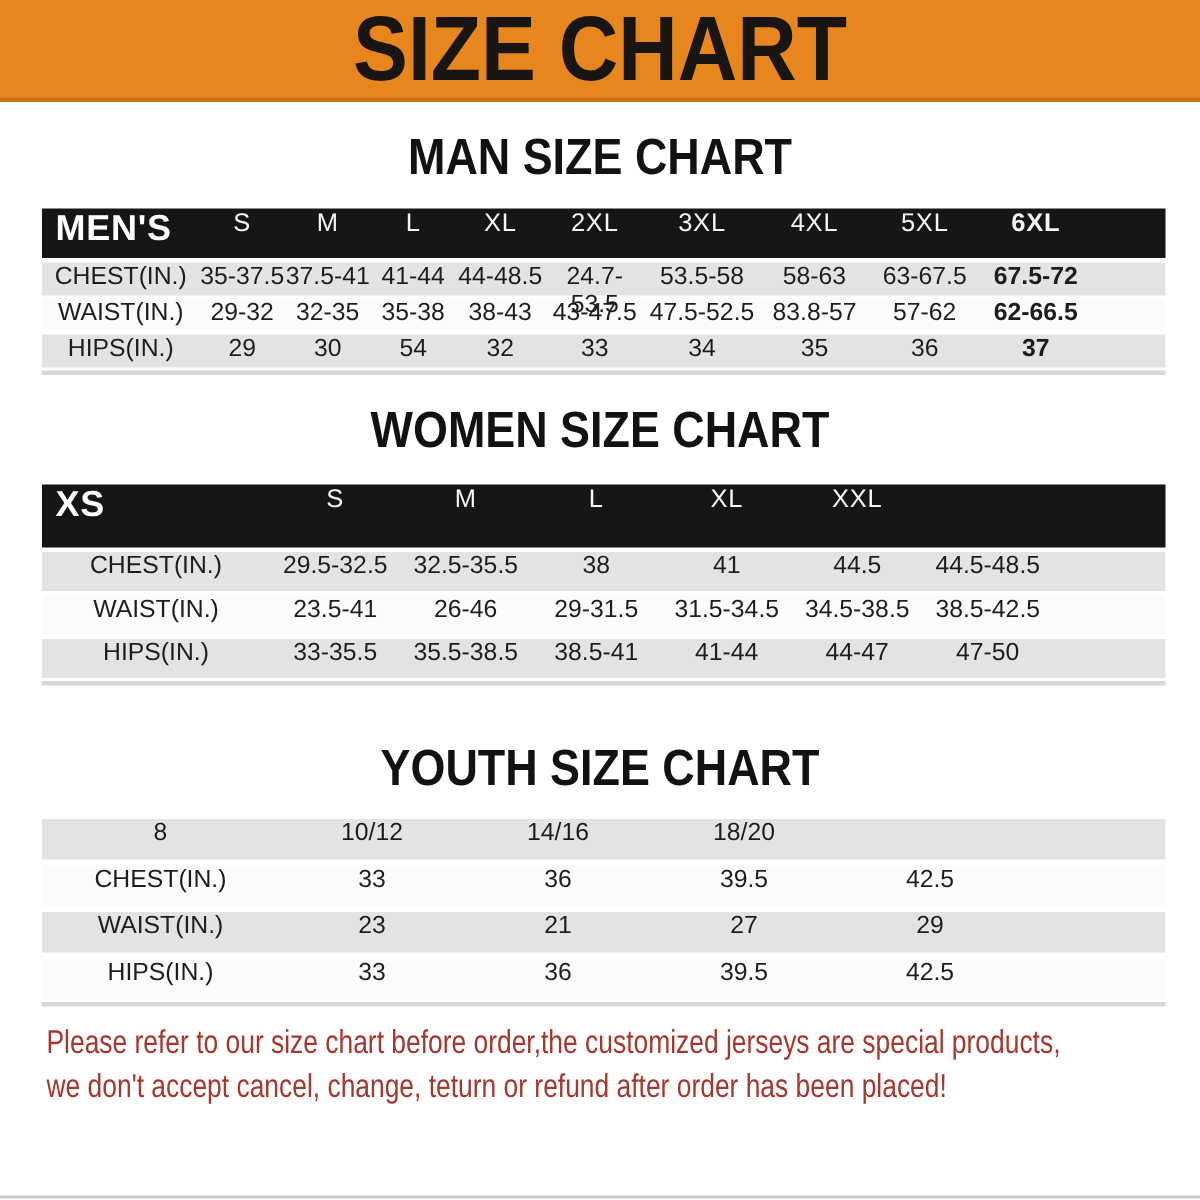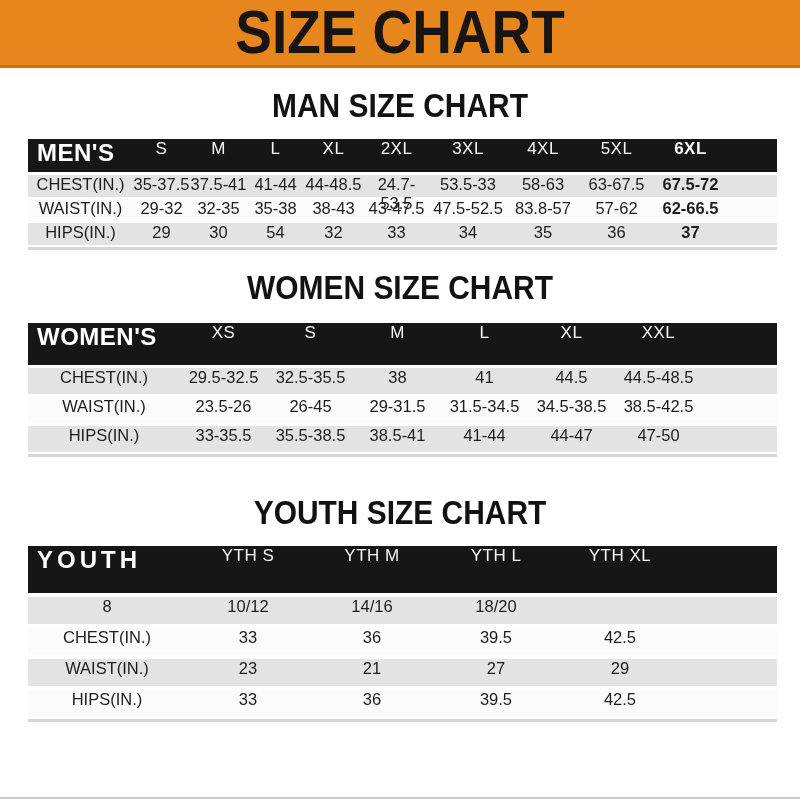--- a/index.html
+++ b/index.html
@@ -115,21 +115,21 @@
       <div class="cell">6XL</div>
       <div class="cell"></div>
     </div>
     <div class="row gray">
       <div class="cell">CHEST(IN.)</div>
       <div class="cell">35-37.5</div>
       <div class="cell">37.5-41</div>
       <div class="cell">41-44</div>
       <div class="cell">44-48.5</div>
       <div class="cell">24.7-53.5</div>
-      <div class="cell">53.5-33</div>
+      <div class="cell">53.5-58</div>
       <div class="cell">58-63</div>
       <div class="cell">63-67.5</div>
       <div class="cell">67.5-72</div>
       <div class="cell"></div>
     </div>
     <div class="row white">
       <div class="cell">WAIST(IN.)</div>
       <div class="cell">29-32</div>
       <div class="cell">32-35</div>
       <div class="cell">35-38</div>
@@ -154,43 +154,42 @@
       <div class="cell">37</div>
       <div class="cell"></div>
     </div>
     <div class="endstrip"></div>
   </div>
 
   <h2 class="sec-heading women">WOMEN SIZE CHART</h2>
 
   <div class="table women">
     <div class="bar">
-      <div class="cell">WOMEN'S</div>
       <div class="cell">XS</div>
       <div class="cell">S</div>
       <div class="cell">M</div>
       <div class="cell">L</div>
       <div class="cell">XL</div>
       <div class="cell">XXL</div>
       <div class="cell"></div>
     </div>
     <div class="row gray">
       <div class="cell">CHEST(IN.)</div>
       <div class="cell">29.5-32.5</div>
       <div class="cell">32.5-35.5</div>
       <div class="cell">38</div>
       <div class="cell">41</div>
       <div class="cell">44.5</div>
       <div class="cell">44.5-48.5</div>
       <div class="cell"></div>
     </div>
     <div class="row white">
       <div class="cell">WAIST(IN.)</div>
-      <div class="cell">23.5-26</div>
-      <div class="cell">26-45</div>
+      <div class="cell">23.5-41</div>
+      <div class="cell">26-46</div>
       <div class="cell">29-31.5</div>
       <div class="cell">31.5-34.5</div>
       <div class="cell">34.5-38.5</div>
       <div class="cell">38.5-42.5</div>
       <div class="cell"></div>
     </div>
     <div class="row gray">
       <div class="cell">HIPS(IN.)</div>
       <div class="cell">33-35.5</div>
       <div class="cell">35.5-38.5</div>
@@ -199,28 +198,20 @@
       <div class="cell">44-47</div>
       <div class="cell">47-50</div>
       <div class="cell"></div>
     </div>
     <div class="endstrip"></div>
   </div>
 
   <h2 class="sec-heading youth">YOUTH SIZE CHART</h2>
 
   <div class="table youth">
-    <div class="bar">
-      <div class="cell">YOUTH</div>
-      <div class="cell">YTH S</div>
-      <div class="cell">YTH M</div>
-      <div class="cell">YTH L</div>
-      <div class="cell">YTH XL</div>
-      <div class="cell"></div>
-    </div>
     <div class="row gray">
       <div class="cell">8</div>
       <div class="cell">10/12</div>
       <div class="cell">14/16</div>
       <div class="cell">18/20</div>
       <div class="cell"></div>
     </div>
     <div class="row white">
       <div class="cell">CHEST(IN.)</div>
       <div class="cell">33</div>
@@ -241,15 +232,19 @@
       <div class="cell">HIPS(IN.)</div>
       <div class="cell">33</div>
       <div class="cell">36</div>
       <div class="cell">39.5</div>
       <div class="cell">42.5</div>
       <div class="cell"></div>
     </div>
     <div class="endstrip"></div>
   </div>
 
+  <div class="footer">
+    <div class="fline">Please refer to our size chart before order,the customized jerseys are special products,</div>
+    <div class="fline">we don't accept cancel, change, teturn or refund after order has been placed!</div>
+  </div>
 
   <div class="bottom-line"></div>
 </div>
 
 </body></html>

